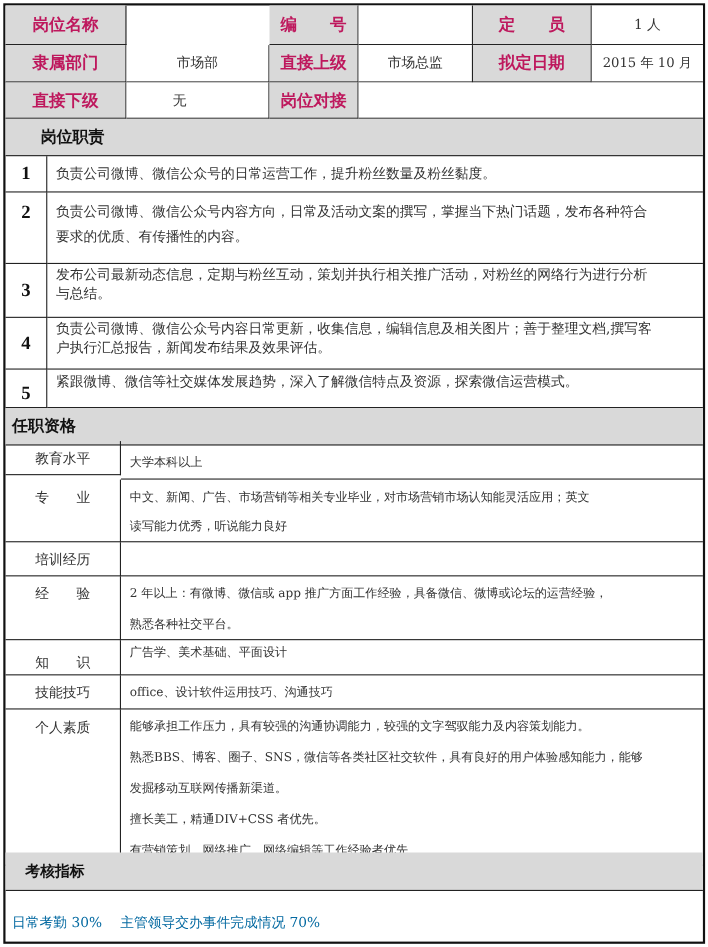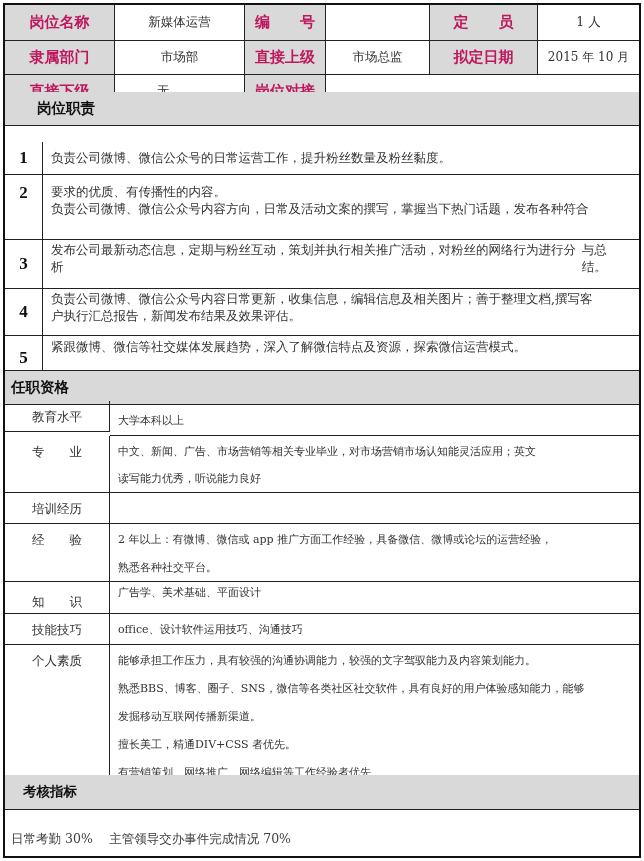--- a/index.html
+++ b/index.html
@@ -16,53 +16,52 @@
   .qtext { justify-content: flex-start; align-items: flex-start; font-size: 11px; color: #333; padding: 0 8px; flex-direction: column; }
   .qtext span { display: block; }
   .noright { border-right: none; }
 </style>
 </head>
 <body>
 
 <div class="sheet">
 
   <div class="cell hdr" style="left:0;top:0;width:110px;height:36px;">岗位名称</div>
-  <div class="cell val" style="left:110px;top:0;width:130px;height:36px;">新媒体运营</div>
   <div class="cell hdr" style="left:240px;top:0;width:81px;height:36px;">编　　号</div>
   <div class="cell val" style="left:321px;top:0;width:104px;height:36px;"></div>
   <div class="cell hdr" style="left:425px;top:0;width:108px;height:36px;">定　　员</div>
   <div class="cell val noright" style="left:533px;top:0;width:101px;height:36px;">1 人</div>
 
   <div class="cell hdr" style="left:0;top:36px;width:110px;height:34px;">隶属部门</div>
   <div class="cell val" style="left:110px;top:36px;width:130px;height:34px;">市场部</div>
   <div class="cell hdr" style="left:240px;top:36px;width:81px;height:34px;">直接上级</div>
   <div class="cell val" style="left:321px;top:36px;width:104px;height:34px;">市场总监</div>
   <div class="cell hdr" style="left:425px;top:36px;width:108px;height:34px;">拟定日期</div>
   <div class="cell val noright" style="left:533px;top:36px;width:101px;height:34px;font-size:12px;">2015 年 10 月</div>
 
   <div class="cell hdr" style="left:0;top:70px;width:110px;height:33px;">直接下级</div>
   <div class="cell val" style="left:110px;top:70px;width:130px;height:33px;justify-content:flex-start;padding-left:42px;">无</div>
   <div class="cell hdr" style="left:240px;top:70px;width:81px;height:33px;">岗位对接</div>
   <div class="cell val noright" style="left:321px;top:70px;width:313px;height:33px;"></div>
 
-  <div class="section" style="top:87px;height:34px;padding-left:32px;">岗位职责</div>
+  <div class="section" style="top:103px;height:34px;padding-left:32px;">岗位职责</div>
 
   <div class="cell num" style="left:0;top:137px;width:38px;height:33px;">1</div>
   <div class="cell resp noright" style="left:38px;top:137px;width:596px;height:33px;padding-top:8px;">
     <span>负责公司微博、微信公众号的日常运营工作，提升粉丝数量及粉丝黏度。</span>
   </div>
 
   <div class="cell num" style="left:0;top:170px;width:38px;height:65px;align-items:flex-start;padding-top:8px;">2</div>
   <div class="cell resp noright" style="left:38px;top:170px;width:596px;height:65px;flex-direction:column;padding-top:9px;">
+    <span style="display:block;height:32px;">负责公司微博、微信公众号内容方向，日常及活动文案的撰写，掌握当下热门话题，发布各种符合</span>
     <span style="display:block;">要求的优质、有传播性的内容。</span>
-    <span style="display:block;height:32px;">负责公司微博、微信公众号内容方向，日常及活动文案的撰写，掌握当下热门话题，发布各种符合</span>
   </div>
 
   <div class="cell num" style="left:0;top:235px;width:38px;height:49px;">3</div>
-  <div class="cell resp noright" style="left:38px;top:235px;width:596px;height:49px;flex-direction:row;padding-top:2px;">
+  <div class="cell resp noright" style="left:38px;top:235px;width:596px;height:49px;flex-direction:column;padding-top:2px;">
     <span style="display:block;height:24px;">发布公司最新动态信息，定期与粉丝互动，策划并执行相关推广活动，对粉丝的网络行为进行分析</span>
     <span style="display:block;">与总结。</span>
   </div>
 
   <div class="cell num" style="left:0;top:284px;width:38px;height:47px;">4</div>
   <div class="cell resp noright" style="left:38px;top:284px;width:596px;height:47px;flex-direction:column;padding-top:2px;">
     <span style="display:block;height:24px;">负责公司微博、微信公众号内容日常更新，收集信息，编辑信息及相关图片；善于整理文档,撰写客</span>
     <span style="display:block;">户执行汇总报告，新闻发布结果及效果评估。</span>
   </div>
 
@@ -106,15 +105,15 @@
   <div class="cell qlabel" style="left:0;top:640px;width:105px;height:142px;">个人素质</div>
   <div class="cell qtext noright" style="left:105px;top:640px;width:529px;height:142px;padding-top:8px;">
     <span style="height:28px;">能够承担工作压力，具有较强的沟通协调能力，较强的文字驾驭能力及内容策划能力。</span>
     <span style="height:28px;">熟悉BBS、博客、圈子、SNS，微信等各类社区社交软件，具有良好的用户体验感知能力，能够</span>
     <span style="height:28px;">发掘移动互联网传播新渠道。</span>
     <span style="height:28px;">擅长美工，精通DIV+CSS 者优先。</span>
     <span>有营销策划、网络推广、网络编辑等工作经验者优先</span>
   </div>
 
   <div class="section" style="top:770px;height:35px;font-size:13.5px;padding-left:18px;">考核指标</div>
-  <div class="cell noright" style="left:0;top:817px;width:550px;height:34px;justify-content:flex-start;padding-left:6px;font-size:12.5px;color:#404040;border-bottom:none;">日常考勤 30%　 主管领导交办事件完成情况 70%</div>
+  <div class="cell noright" style="left:0;top:817px;width:550px;height:34px;justify-content:flex-start;padding-left:6px;font-size:12.5px;color:#0369a1;border-bottom:none;">日常考勤 30%　 主管领导交办事件完成情况 70%</div>
 
 </div>
 
 </body></html>

